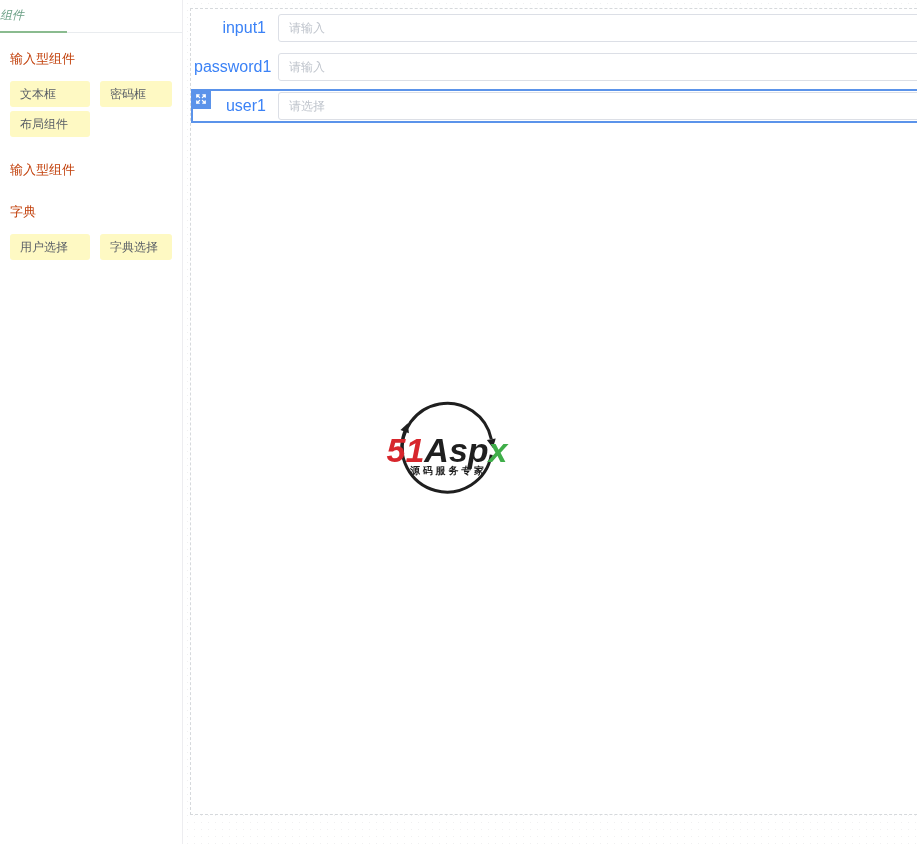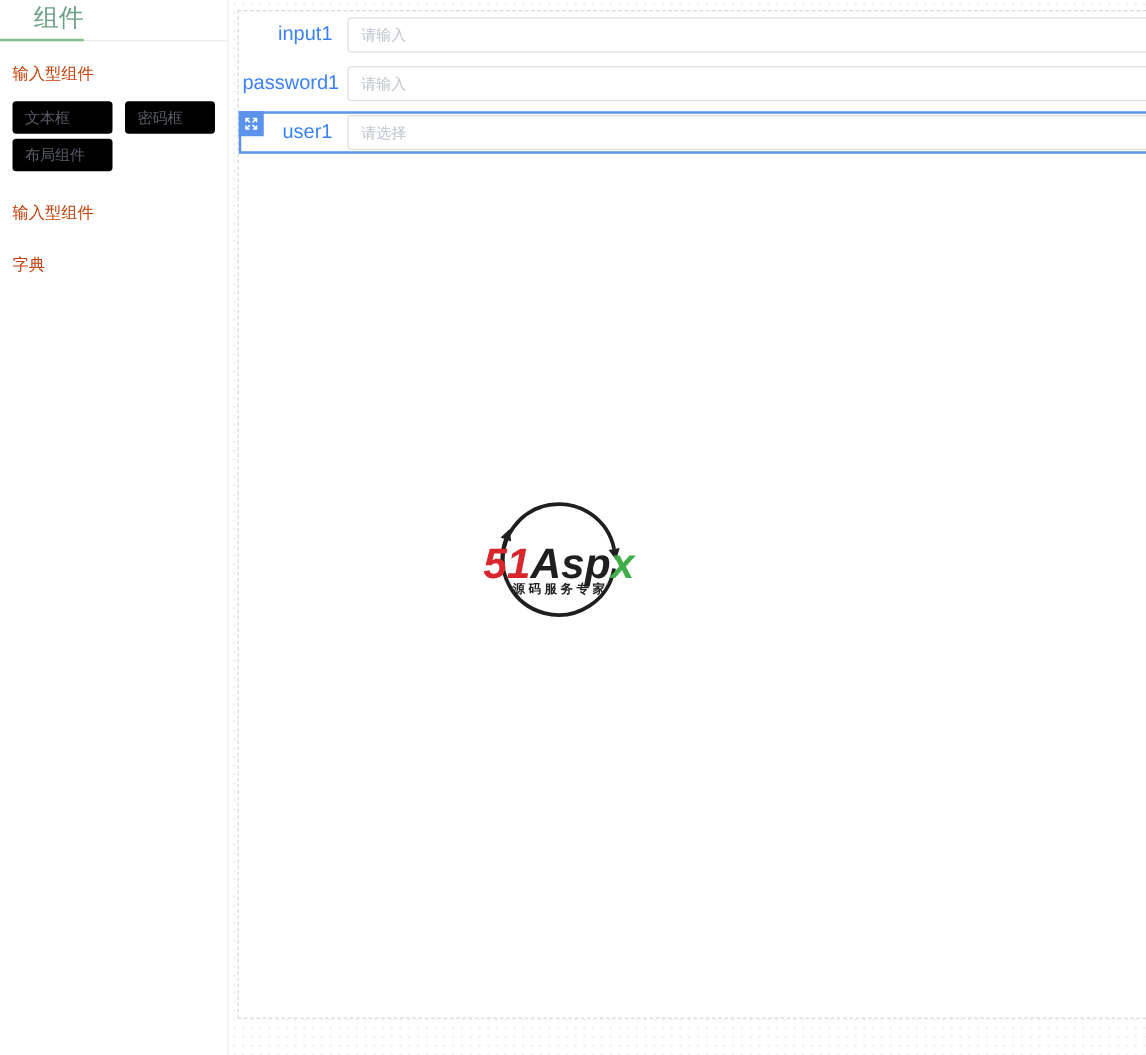--- a/index.html
+++ b/index.html
@@ -3,26 +3,26 @@
 <meta charset="utf-8">
 <style>
   * { margin:0; padding:0; box-sizing:border-box; }
   html,body { width:917px; height:844px; overflow:hidden; background:#fff;
     font-family:"Liberation Sans","DejaVu Sans",sans-serif; position:relative; }
 
   
   .sidebar { position:absolute; left:0; top:0; width:183px; height:844px;
     background:#fff; border-right:1px solid #ededf0; padding:0 10px; z-index:3; }
   .tabs { height:33px; margin:0 -10px; border-bottom:1px solid #e9ecef; position:relative; }
-  .tab { display:inline-block; width:67px; height:33px; line-height:31px; text-align:right;
-    font-size:20px; color:#6ca086; border-bottom:2px solid #8abb8f; cursor:pointer; }
+  .tab { display:inline-block; width:67px; height:33px; line-height:31px; text-align:left;
+    font-size:12px; color:#6ca086; border-bottom:2px solid #8abb8f; cursor:pointer;font-style:italic; }
   .section-title { font-size:13px; color:#c2410c; margin:24px 0 13px; }
   .section-title.first { margin-top:17px; }
   .chips { display:grid; grid-template-columns:80px 72px; gap:4px 10px; }
-  .chip { height:26px; line-height:26px; padding-left:10px; background:#000000;
+  .chip { height:26px; line-height:26px; padding-left:10px; background:#fef9c3;
     border-radius:3px; font-size:12px; color:#595e66; cursor:move; }
 
   
   .main { position:absolute; left:184px; top:0; width:800px; height:844px;
     background-image:radial-gradient(#f0f0f1 0.8px, transparent 0.9px);
     background-size:7px 7px; }
   .canvas { position:absolute; left:6px; top:8px; width:792px; height:807px;
     background:#fff; border:1px dashed #d6d9dc; padding-top:2px; }
 
   .field-row { display:flex; align-items:center; border:2px solid transparent;
@@ -59,20 +59,24 @@
     </div>
   </div>
 
   <div>
     <div class="section-title">输入型组件</div>
   </div>
 
 
   <div>
     <div class="section-title">字典</div>
+    <div class="chips">
+      <div class="chip">用户选择</div>
+      <div class="chip">字典选择</div>
+    </div>
   </div>
 </div>
 
 <div class="main">
   <div class="canvas">
 
     <div class="field-row">
       <div class="field-label">input1</div>
       <input class="field-input" type="text" placeholder="请输入" style="">
     </div>

